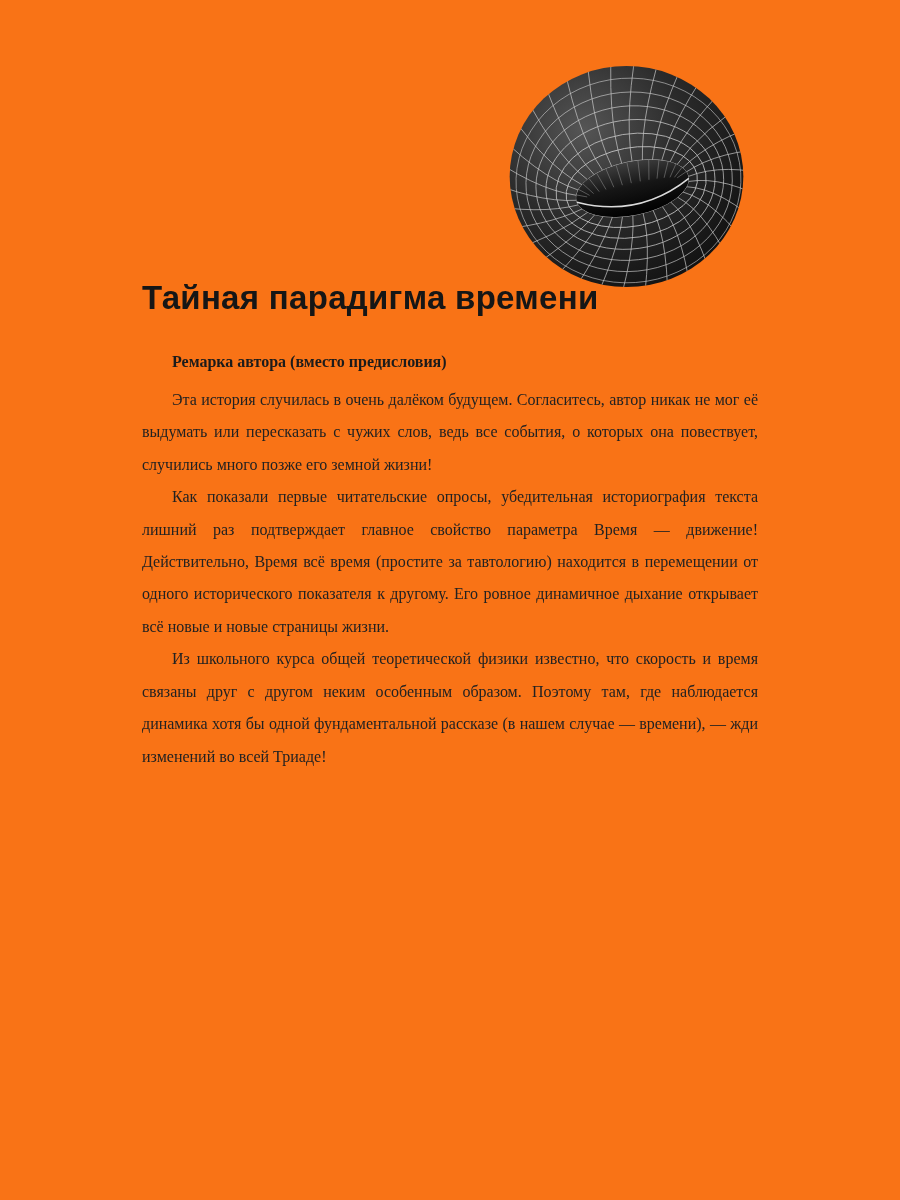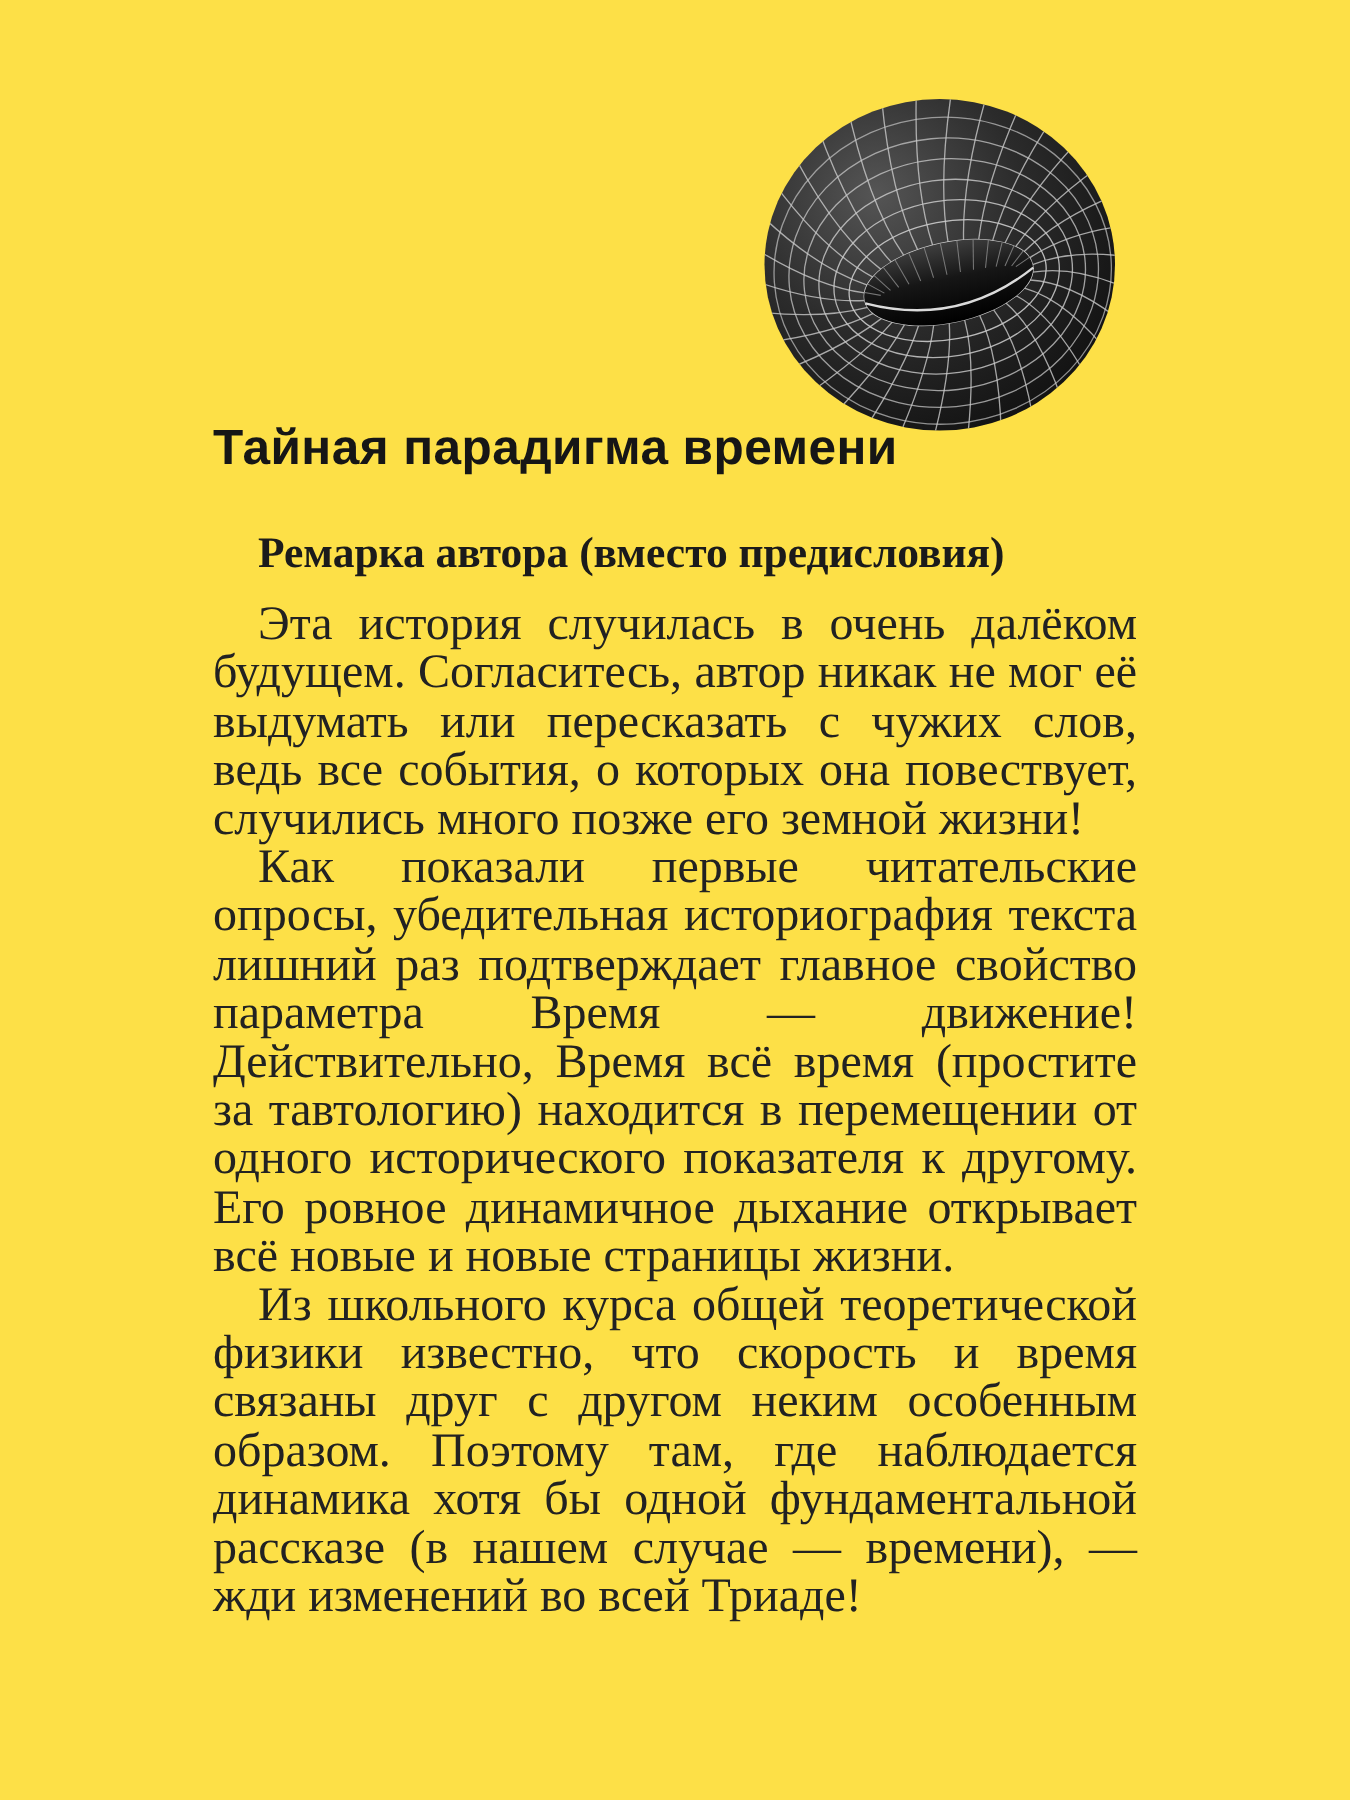--- a/index.html
+++ b/index.html
@@ -1,20 +1,20 @@
 <!DOCTYPE html>
 <html lang="ru"><head>
 <meta charset="utf-8">
 <style>
   html,body{margin:0;padding:0;background:#e9e9e9;}
   .page{
     position:relative;
     width:900px;height:1200px;
     margin:0 auto;
-    background:#fde047;
+    background:#f97316;
     overflow:hidden;
     font-family:"Liberation Serif", serif;
     color:#1f1f1f;
   }
   .illustration{
     position:absolute;
     left:508px;top:66px;
     width:237px;height:225px;
   }
   .illustration svg{display:block;width:100%;height:100%;}
@@ -30,29 +30,29 @@
     font-size:33px;
     line-height:1.05;
     letter-spacing:.3px;
     color:#161616;
   }
   h2.section-heading{
     margin:37px 0 13px 0;
     padding-left:30px;
     font-family:"Liberation Serif", serif;
     font-weight:700;
-    font-size:29px;
+    font-size:16px;
     line-height:1.15;
     color:#1b1b1b;
   }
   .body-text p{
     margin:0;
     text-indent:30px;
     text-align:justify;
-    font-size:32px;
+    font-size:16px;
     line-height:32.4px;
     color:#222222;
   }
 </style>
 </head>
 <body>
 
 <div class="page">
 
   <div class="illustration">

